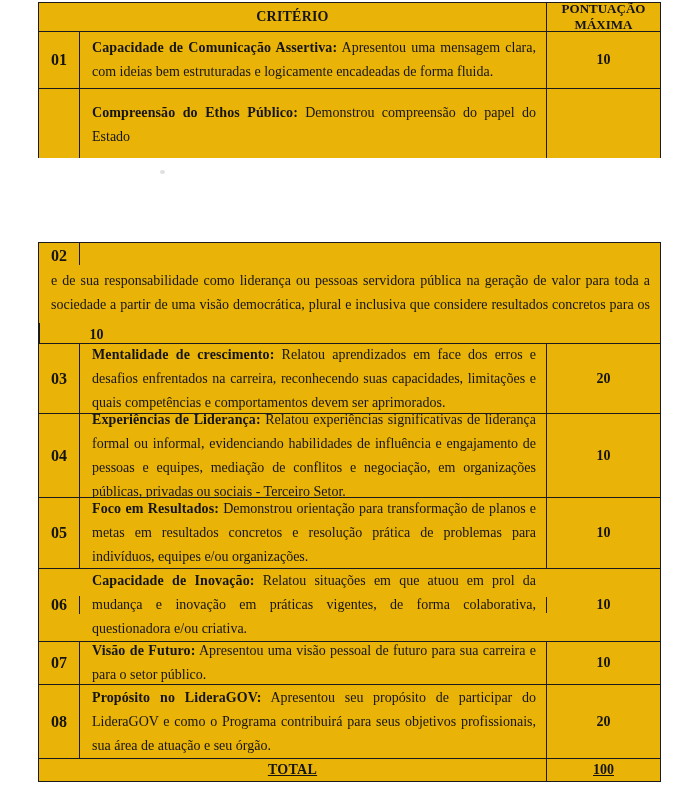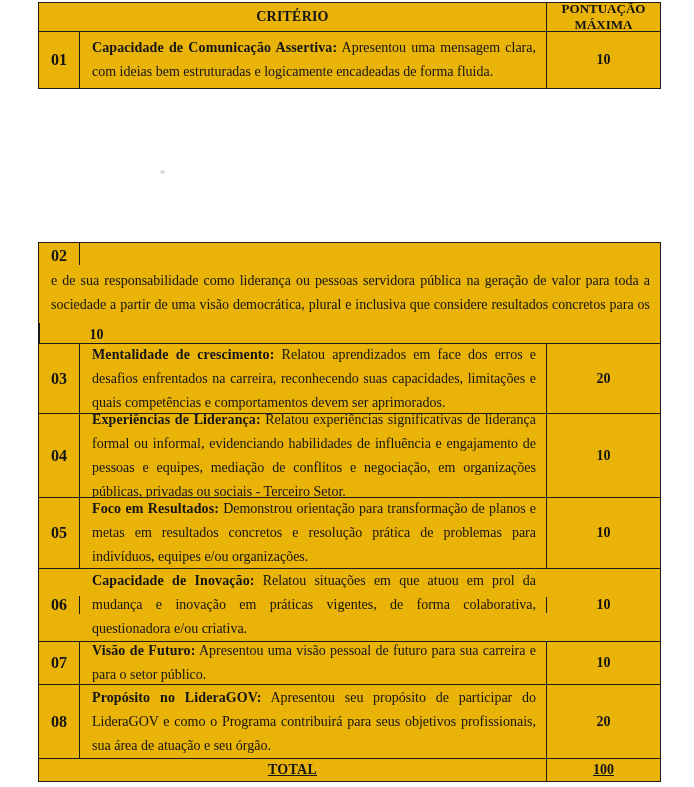--- a/index.html
+++ b/index.html
@@ -147,20 +147,27 @@
     </div>
 
     <div class="row r01">
       <div class="c-num">01</div>
       <div class="c-text">
         <div class="para"><b>Capacidade de Comunicação Assertiva:</b> <span>Apresentou uma mensagem clara, com ideias bem estruturadas e logicamente encadeadas de forma fluida.</span></div>
       </div>
       <div class="c-pts">10</div>
     </div>
 
+    <div class="row r02frag no-border">
+      <div class="c-num"></div>
+      <div class="c-text">
+        <div class="para force-fill"><b>Compreensão do Ethos Público:</b> <span>Demonstrou compreensão do papel do Estado</span></div>
+      </div>
+      <div class="c-pts"></div>
+    </div>
 
   </div>
 
   <div class="artifact"></div>
 
   <div class="tbl tbl-part2">
 
     <div class="row r02">
       <div class="c-num">02</div>
       <div class="c-text">

